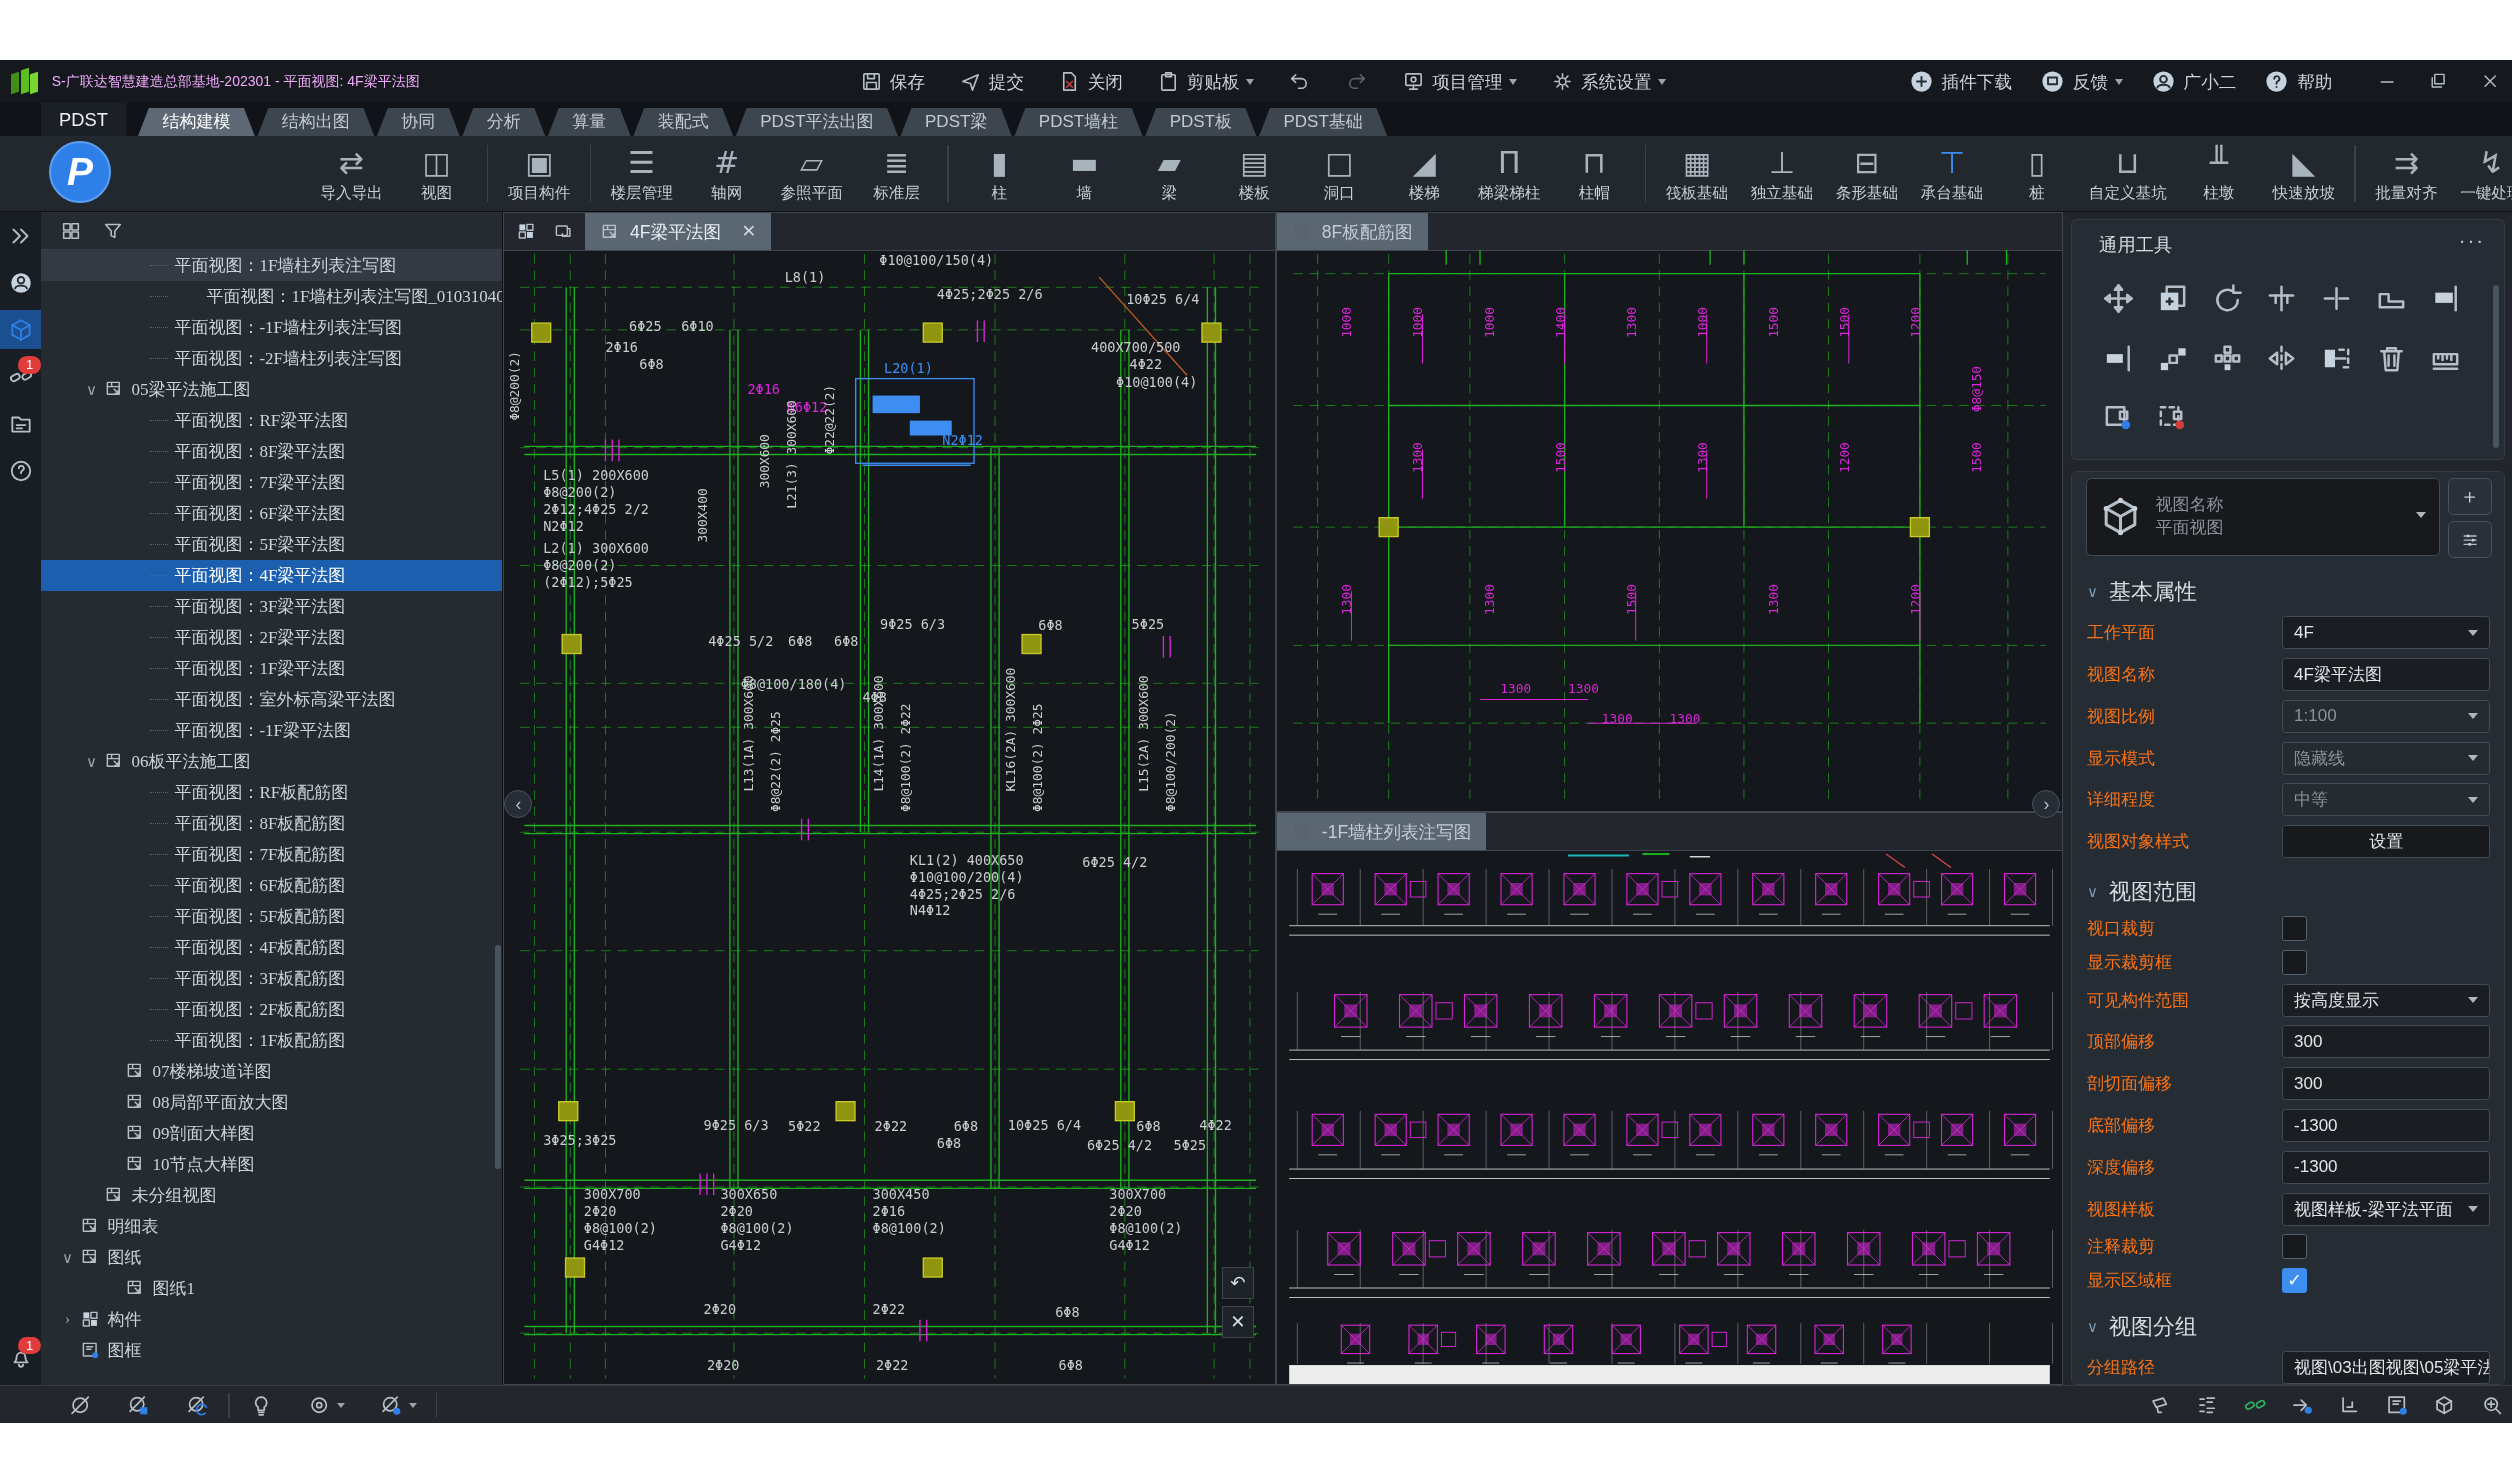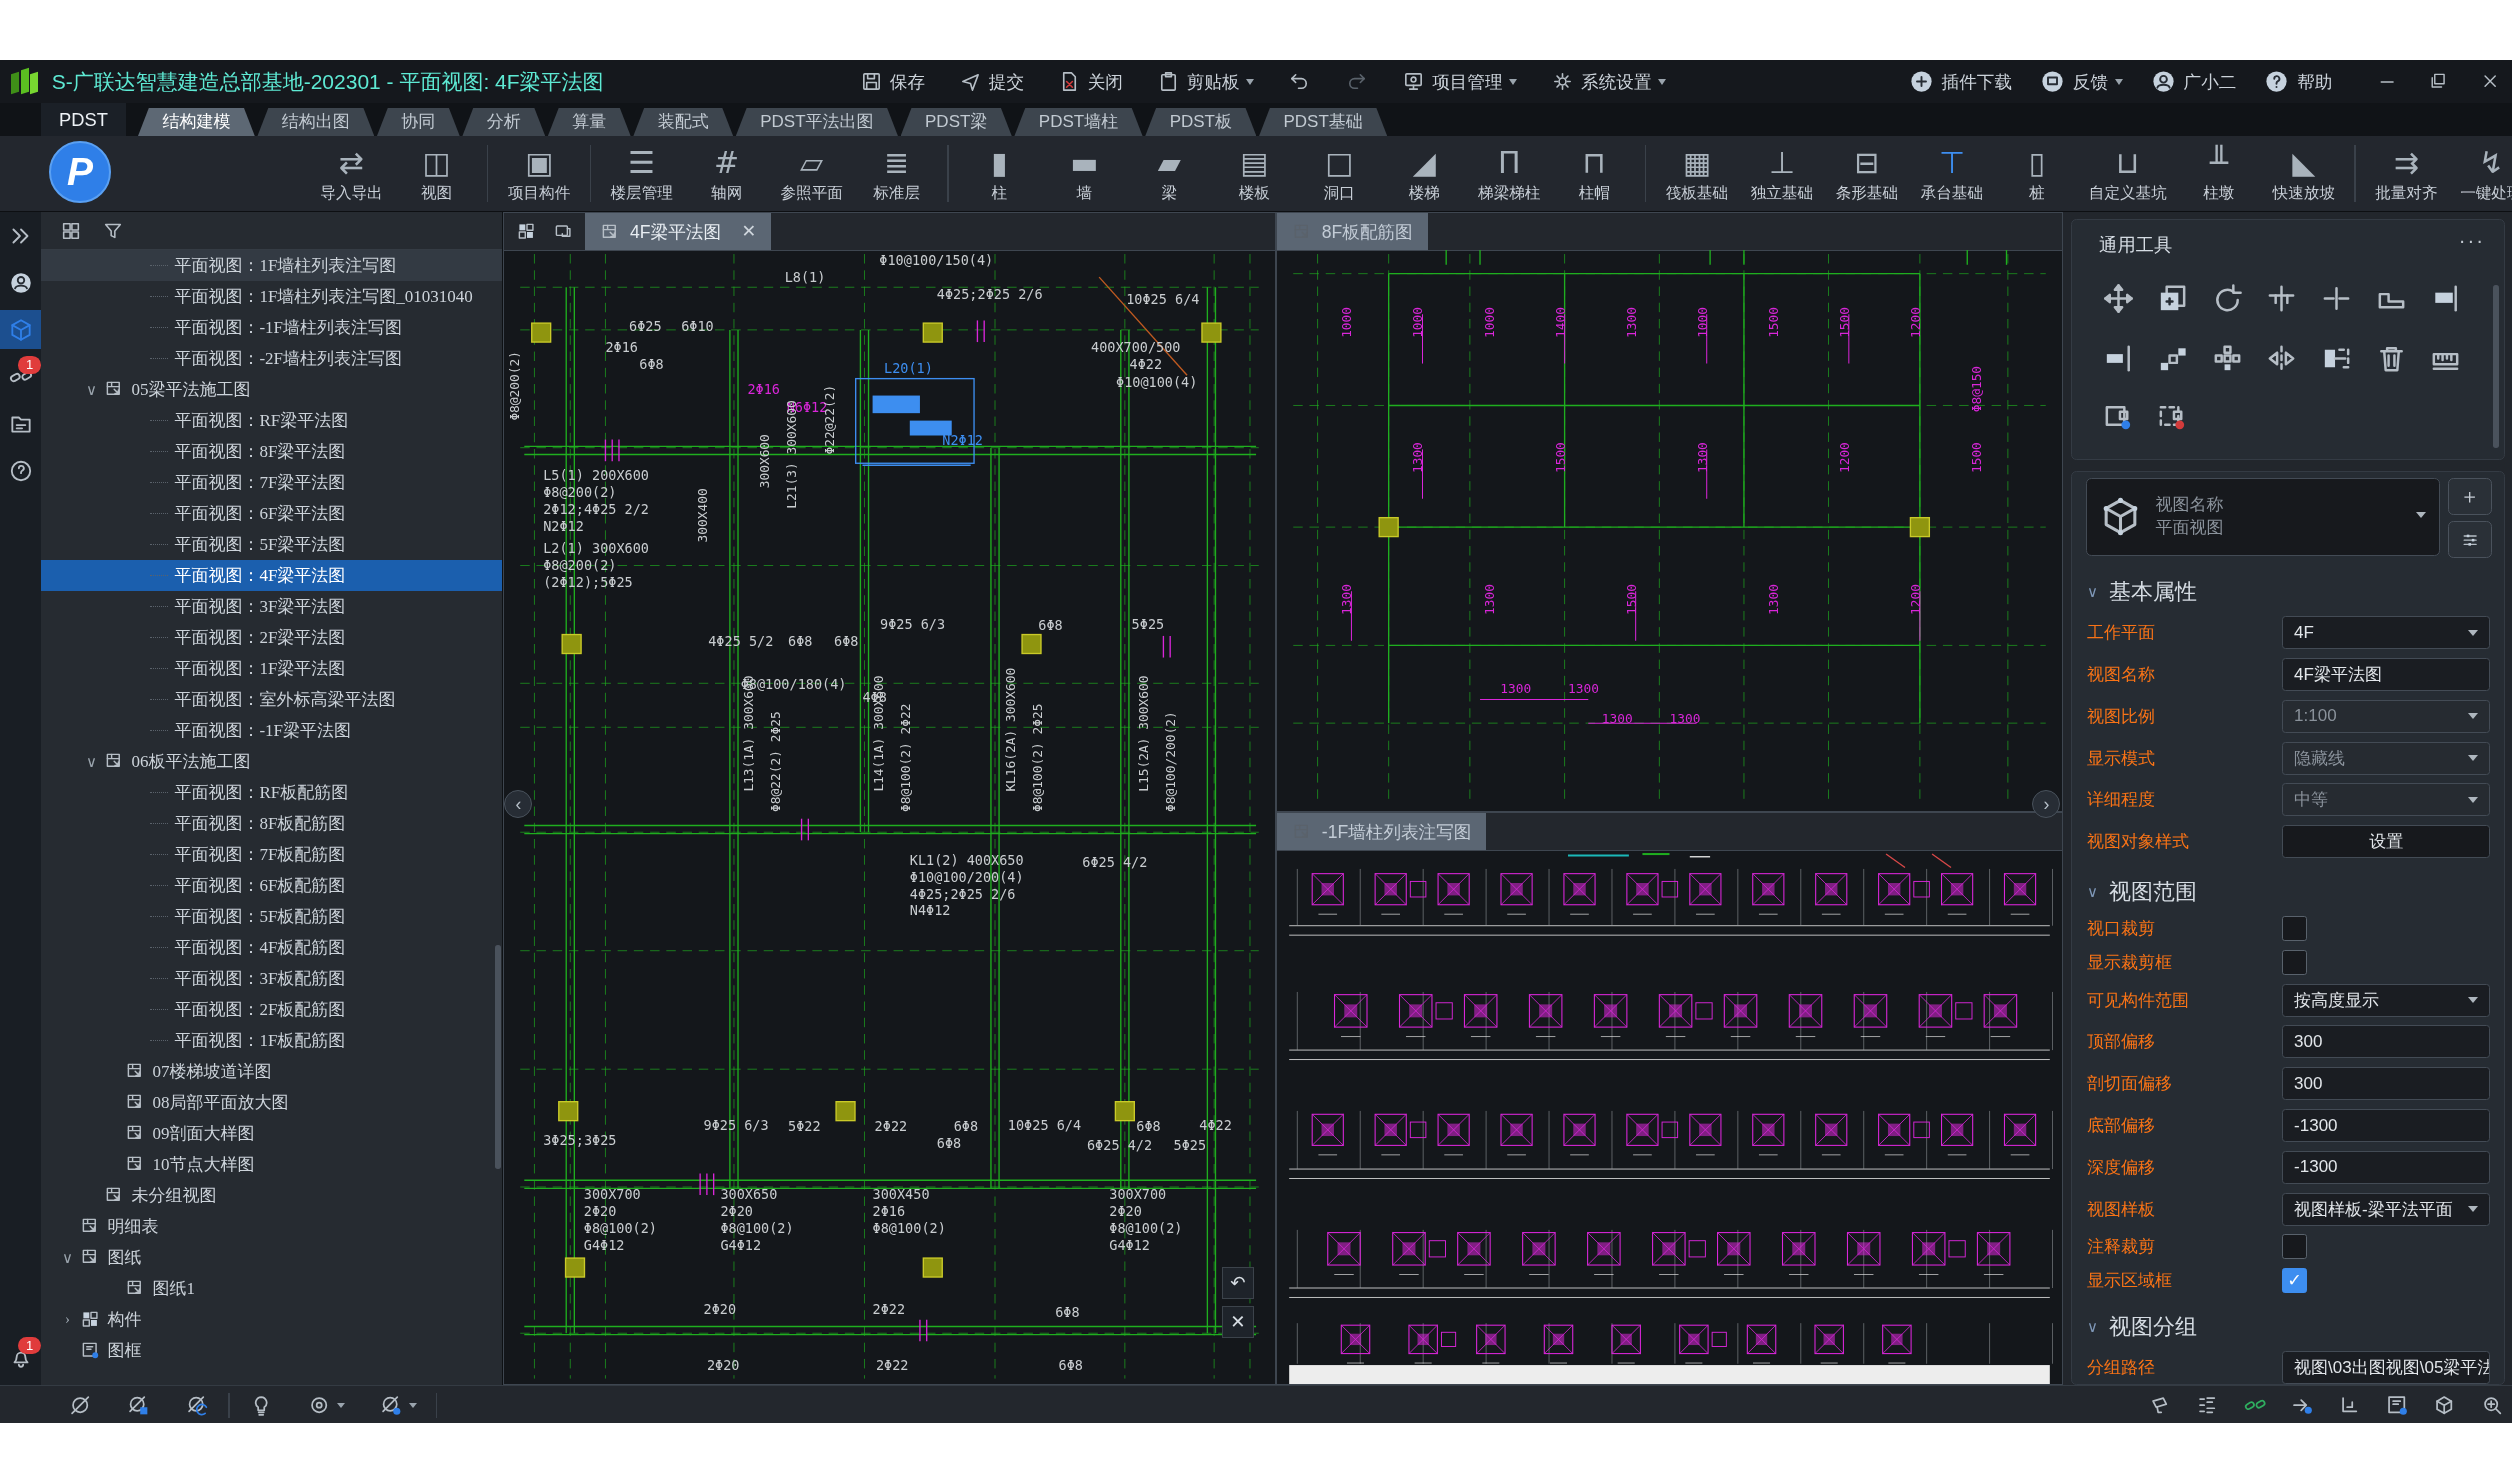--- a/index.html
+++ b/index.html
@@ -6,21 +6,21 @@
   .page{width:2512px;height:1482px;position:relative;background:#fff;font-family:"Liberation Sans",sans-serif;overflow:hidden;}
   .app{position:absolute;left:0;top:60px;width:2512px;height:1363px;background:#15181d;overflow:hidden;}
 
   
   .titlebar{height:43px;background:#15181d;position:relative;display:flex;align-items:center;}
   .glogo{width:30px;height:28.5px;margin-left:9.5px;position:relative;flex:none;}
   .glogo i{position:absolute;width:8.1px;background:#5bbf21;transform:skewY(-18deg);}
   .glogo i:nth-child(1){left:1.4px;top:5.4px;height:20.3px;background:#3f8f18;}
   .glogo i:nth-child(2){left:11px;top:1.4px;height:24.4px;}
   .glogo i:nth-child(3){left:20.3px;top:5.4px;height:20.3px;background:#78d631;}
-  .tb-title{margin-left:12.2px;font-size:21px;color:#5eead4;white-space:nowrap;}
+  .tb-title{margin-left:12.2px;font-size:14px;color:#f0abfc;white-space:nowrap;}
   .tb-center{position:absolute;left:860px;top:0;height:43px;display:flex;align-items:center;gap:34px;}
   .tb-item{display:flex;align-items:center;gap:6.8px;color:#ccd3da;font-size:17.6px;white-space:nowrap;}
   .tb-right{position:absolute;right:12.2px;top:0;height:43px;display:flex;align-items:center;gap:27px;}
   .winbtns{display:flex;gap:31px;margin-left:17.6px;}
   .ic{display:inline-block;vertical-align:middle;}
   .ic *{fill:none;stroke:#b6bec6;stroke-width:1.7;stroke-linecap:round;stroke-linejoin:round;}
   .ic [data-fill]{fill:#c6d2de;stroke:none;}
   .ic [data-dark]{stroke:#262c34;}
   .ic [data-darkf]{fill:#262c34;stroke:none;}
   .ic [data-blue]{fill:#2f7fe8;stroke:none;}
@@ -423,21 +423,21 @@
               </svg></span>
           <span id="tree-h-ic2"><svg class="ic " width="22" height="22" viewBox="0 0 24 24">
                 <path d="M4 5h16l-6 7v7l-4-2v-5z"></path>
               </svg></span>
         </div>
         <div class="tree-list" id="tree-list">
             <div class="trow hl" style="padding-left: 109px;">
               <span class="dots"></span>
               <span>平面视图：1F墙柱列表注写图</span>
             </div>
-            <div class="trow" style="padding-left: 109px;">
+            <div class="trow" style="padding-left: 109px; gap: 32px;">
               <span class="dots"></span>
               <span>平面视图：1F墙柱列表注写图_01031040</span>
             </div>
             <div class="trow" style="padding-left: 109px;">
               <span class="dots"></span>
               <span>平面视图：-1F墙柱列表注写图</span>
             </div>
             <div class="trow" style="padding-left: 109px;">
               <span class="dots"></span>
               <span>平面视图：-2F墙柱列表注写图</span>

